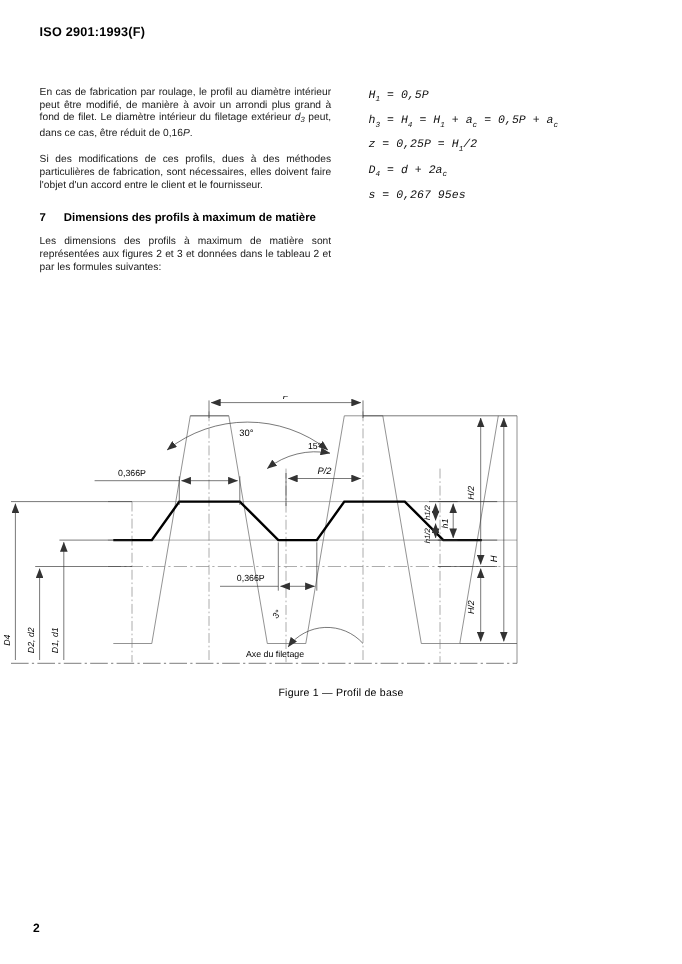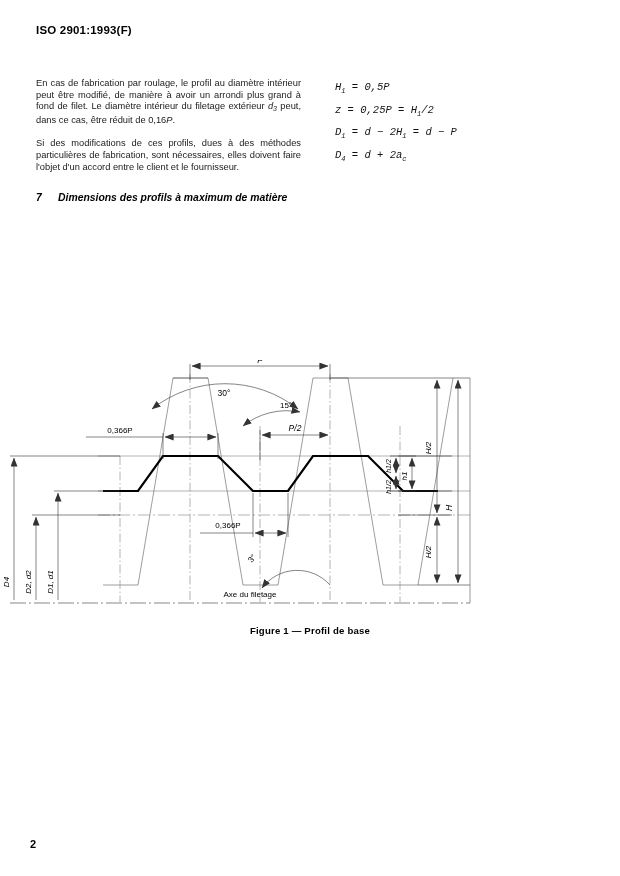--- a/index.html
+++ b/index.html
@@ -25,38 +25,37 @@
   .para{
     font-size:9.3px;line-height:11.6px;text-align:justify;
     margin:0 0 12px 0;color:#1a1a1a;
   }
   .para .it{font-style:italic;}
   .sub{font-size:7px;vertical-align:-2px;font-style:italic;}
 
   h2.sec{
     font-size:10.4px;font-weight:bold;line-height:13px;
     margin:18px 0 9px 0;
-    font-style:italic;
   }
   h2.sec .num{display:inline-block;width:22px;}
 
   
   .formula{
     font-family:Liberation Mono, monospace;
     font-size:10.5px;line-height:18.6px;
     font-style:italic;white-space:nowrap;color:#111;
   }
   .formula .up{font-style:normal;}
   .formula sub{font-size:7px;}
 
   
   .figure-wrap{position:absolute;left:0;top:360px;width:620px;height:290px;}
   .fig-caption{
     position:absolute;left:0;top:625px;width:620px;text-align:center;
-    font-size:9.6px;font-weight:bold;letter-spacing:.2px;
+    font-size:9.6px;font-weight:normal;letter-spacing:.2px;
   }
 
   
   .page-num{
     position:absolute;left:30px;top:838px;
     font-size:11px;font-weight:bold;
   }
   svg{display:block;}
   text{font-family:"Liberation Sans", sans-serif;}
 </style>
@@ -81,34 +80,38 @@
       Si des modifications de ces profils, dues à des méthodes
       particulières de fabrication, sont nécessaires,
       elles doivent faire l'objet d'un accord entre le client
       et le fournisseur.
     </p>
 
     <h2 class="sec">
       <span class="num">7</span><span>Dimensions des profils à maximum de matière</span>
     </h2>
 
+    <p class="para">Les dimensions des profils à maximum de matière sont représentées aux figures 2 et 3 et données dans le tableau 2 et par les formules suivantes:</p>
   </div>
 
   <div class="col-right">
     <div class="formula">
       H<sub>1</sub> <span class="up">=</span> 0,5P
     </div>
     <div class="formula">
+      h<sub>3</sub> <span class="up">=</span> H<sub>4</sub> <span class="up">=</span> H<sub>1</sub> <span class="up">+</span> a<sub>c</sub> <span class="up">=</span> 0,5P <span class="up">+</span> a<sub>c</sub>
+    </div>
+    <div class="formula">
       z <span class="up">=</span> 0,25P <span class="up">=</span> H<sub>1</sub>/2
     </div>
     <div class="formula">
-      D<sub>1</sub> <span class="up">=</span> d <span class="up">−</span> 2H<sub>1</sub> <span class="up">=</span> d <span class="up">−</span> P
-    </div>
-    <div class="formula">
       D<sub>4</sub> <span class="up">=</span> d <span class="up">+</span> 2a<sub>c</sub>
+    </div>
+    <div class="formula">
+      s <span class="up">=</span> 0,267 95es
     </div>
   </div>
 
   <div class="figure-wrap">
     <svg width="620" height="290" viewBox="0 0 620 290">
       <defs>
         <marker id="ar" markerWidth="9" markerHeight="7" refX="8.6" refY="3.5" orient="auto" markerUnits="userSpaceOnUse">
           <path d="M0,0 L9,3.5 L0,7 z" fill="#333"></path>
         </marker>
         <marker id="arS" markerWidth="9" markerHeight="7" refX="0.4" refY="3.5" orient="auto" markerUnits="userSpaceOnUse">

